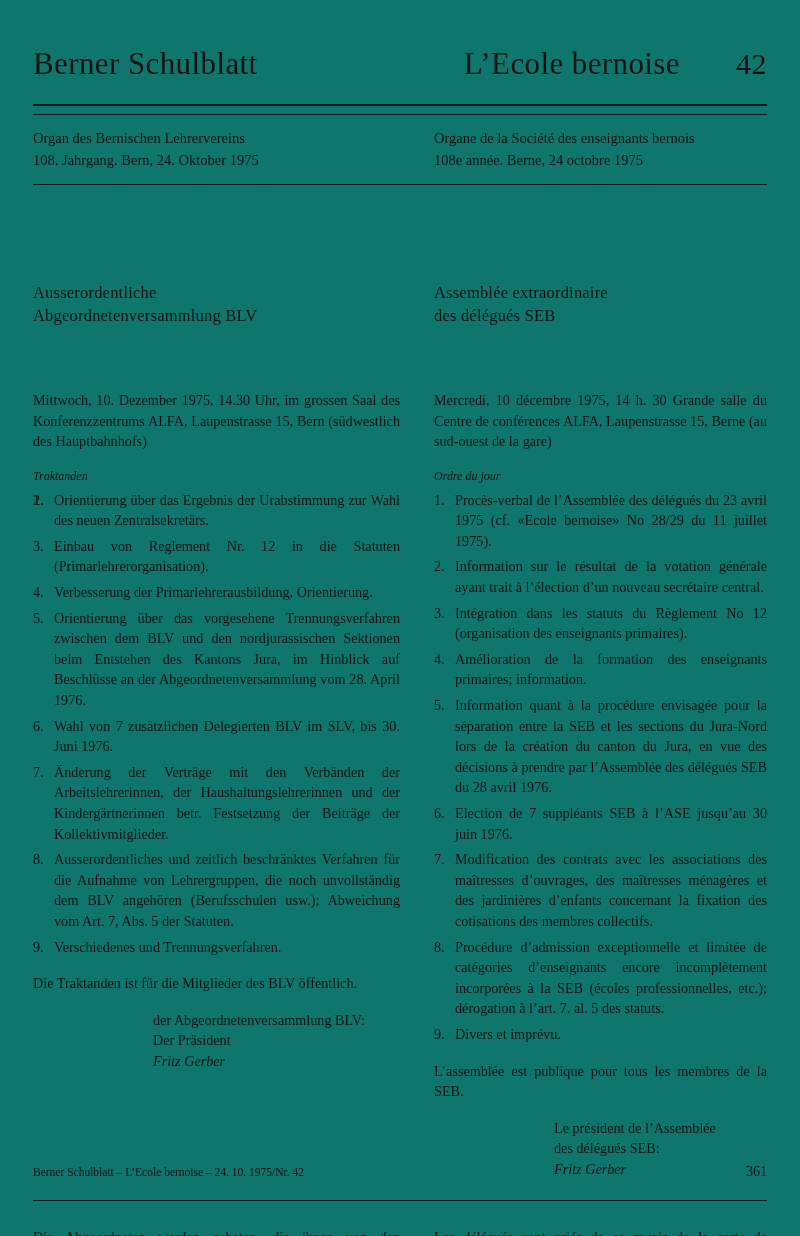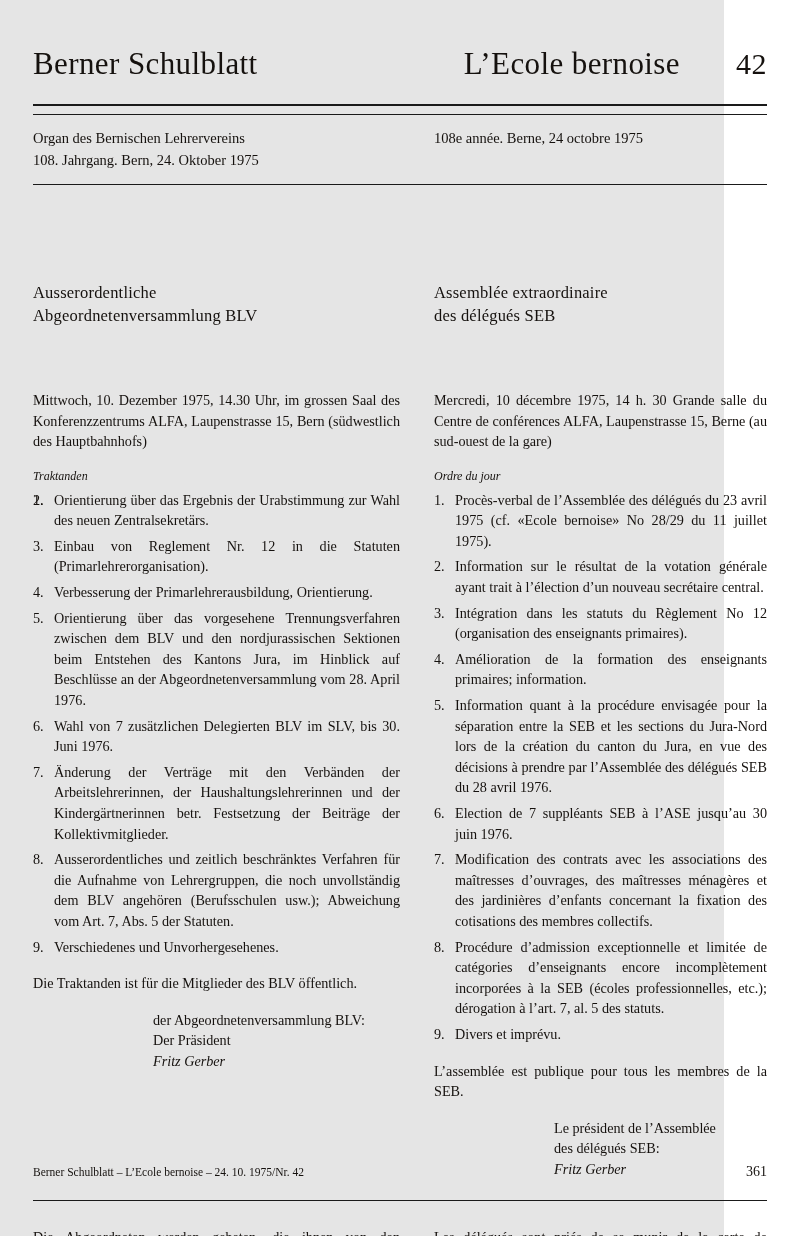--- a/index.html
+++ b/index.html
@@ -11,23 +11,23 @@
     width: 800px;
     height: 1236px;
     font-family: "Liberation Serif", serif;
     color: #15110e;
     position: relative;
     overflow: hidden;
   }
   .page {
     position: absolute;
     left: 0; top: 0;
-    width: 724px;
+    width: 800px;
     height: 1236px;
-    background: #e5e5e5;
+    background: #0f766e;
   }
   .content {
     position: absolute;
     left: 33px;
     top: 30px;
     width: 734px;
   }
 
   
   .masthead {
@@ -198,20 +198,21 @@
 
     <div class="rule-thick"></div>
     <div class="rule-thin"></div>
 
     <div class="subband">
       <div class="col left">
         <div>Organ des Bernischen Lehrervereins</div>
         <div>108. Jahrgang. Bern, 24. Oktober 1975</div>
       </div>
       <div class="col right">
+        <div>Organe de la Société des enseignants bernois</div>
         <div>108e année. Berne, 24 octobre 1975</div>
       </div>
     </div>
 
     <div class="band-rule"></div>
 
     <div class="columns">
 
       <div class="col-de">
         <h2 class="section-title">
@@ -222,21 +223,21 @@
         <div class="agenda-label">Traktanden</div>
         <ol class="agenda">
           <li><span class="num">1.</span></li>
           <li><span class="num">2.</span><span>Orientierung über das Ergebnis der Urabstimmung zur Wahl des neuen Zentralsekretärs.</span></li>
           <li><span class="num">3.</span><span>Einbau von Reglement Nr. 12 in die Statuten (Primarlehrerorganisation).</span></li>
           <li><span class="num">4.</span><span>Verbesserung der Primarlehrerausbildung, Orientierung.</span></li>
           <li><span class="num">5.</span><span>Orientierung über das vorgesehene Trennungsverfahren zwischen dem BLV und den nordjurassischen Sektionen beim Entstehen des Kantons Jura, im Hinblick auf Beschlüsse an der Abgeordnetenversammlung vom 28. April 1976.</span></li>
           <li><span class="num">6.</span><span>Wahl von 7 zusätzlichen Delegierten BLV im SLV, bis 30. Juni 1976.</span></li>
           <li><span class="num">7.</span><span>Änderung der Verträge mit den Verbänden der Arbeitslehrerinnen, der Haushaltungslehrerinnen und der Kindergärtnerinnen betr. Festsetzung der Beiträge der Kollektivmitglieder.</span></li>
           <li><span class="num">8.</span><span>Ausserordentliches und zeitlich beschränktes Verfahren für die Aufnahme von Lehrergruppen, die noch unvollständig dem BLV angehören (Berufsschulen usw.); Abweichung vom Art. 7, Abs. 5 der Statuten.</span></li>
-          <li><span class="num">9.</span><span>Verschiedenes und Unvorhergesehenes.</span></li>
+          <li><span class="num">9.</span><span>Verschiedenes und Trennungsverfahren.</span></li>
         </ol>
         <p class="note">Die Traktanden ist für die Mitglieder des BLV öffentlich.</p>
         <div class="signature">
           <div>der Abgeordnetenversammlung BLV:</div>
           <div>Der Präsident</div>
           <div class="name">Fritz Gerber</div>
         </div>
       </div>
 
       <div class="col-fr">

